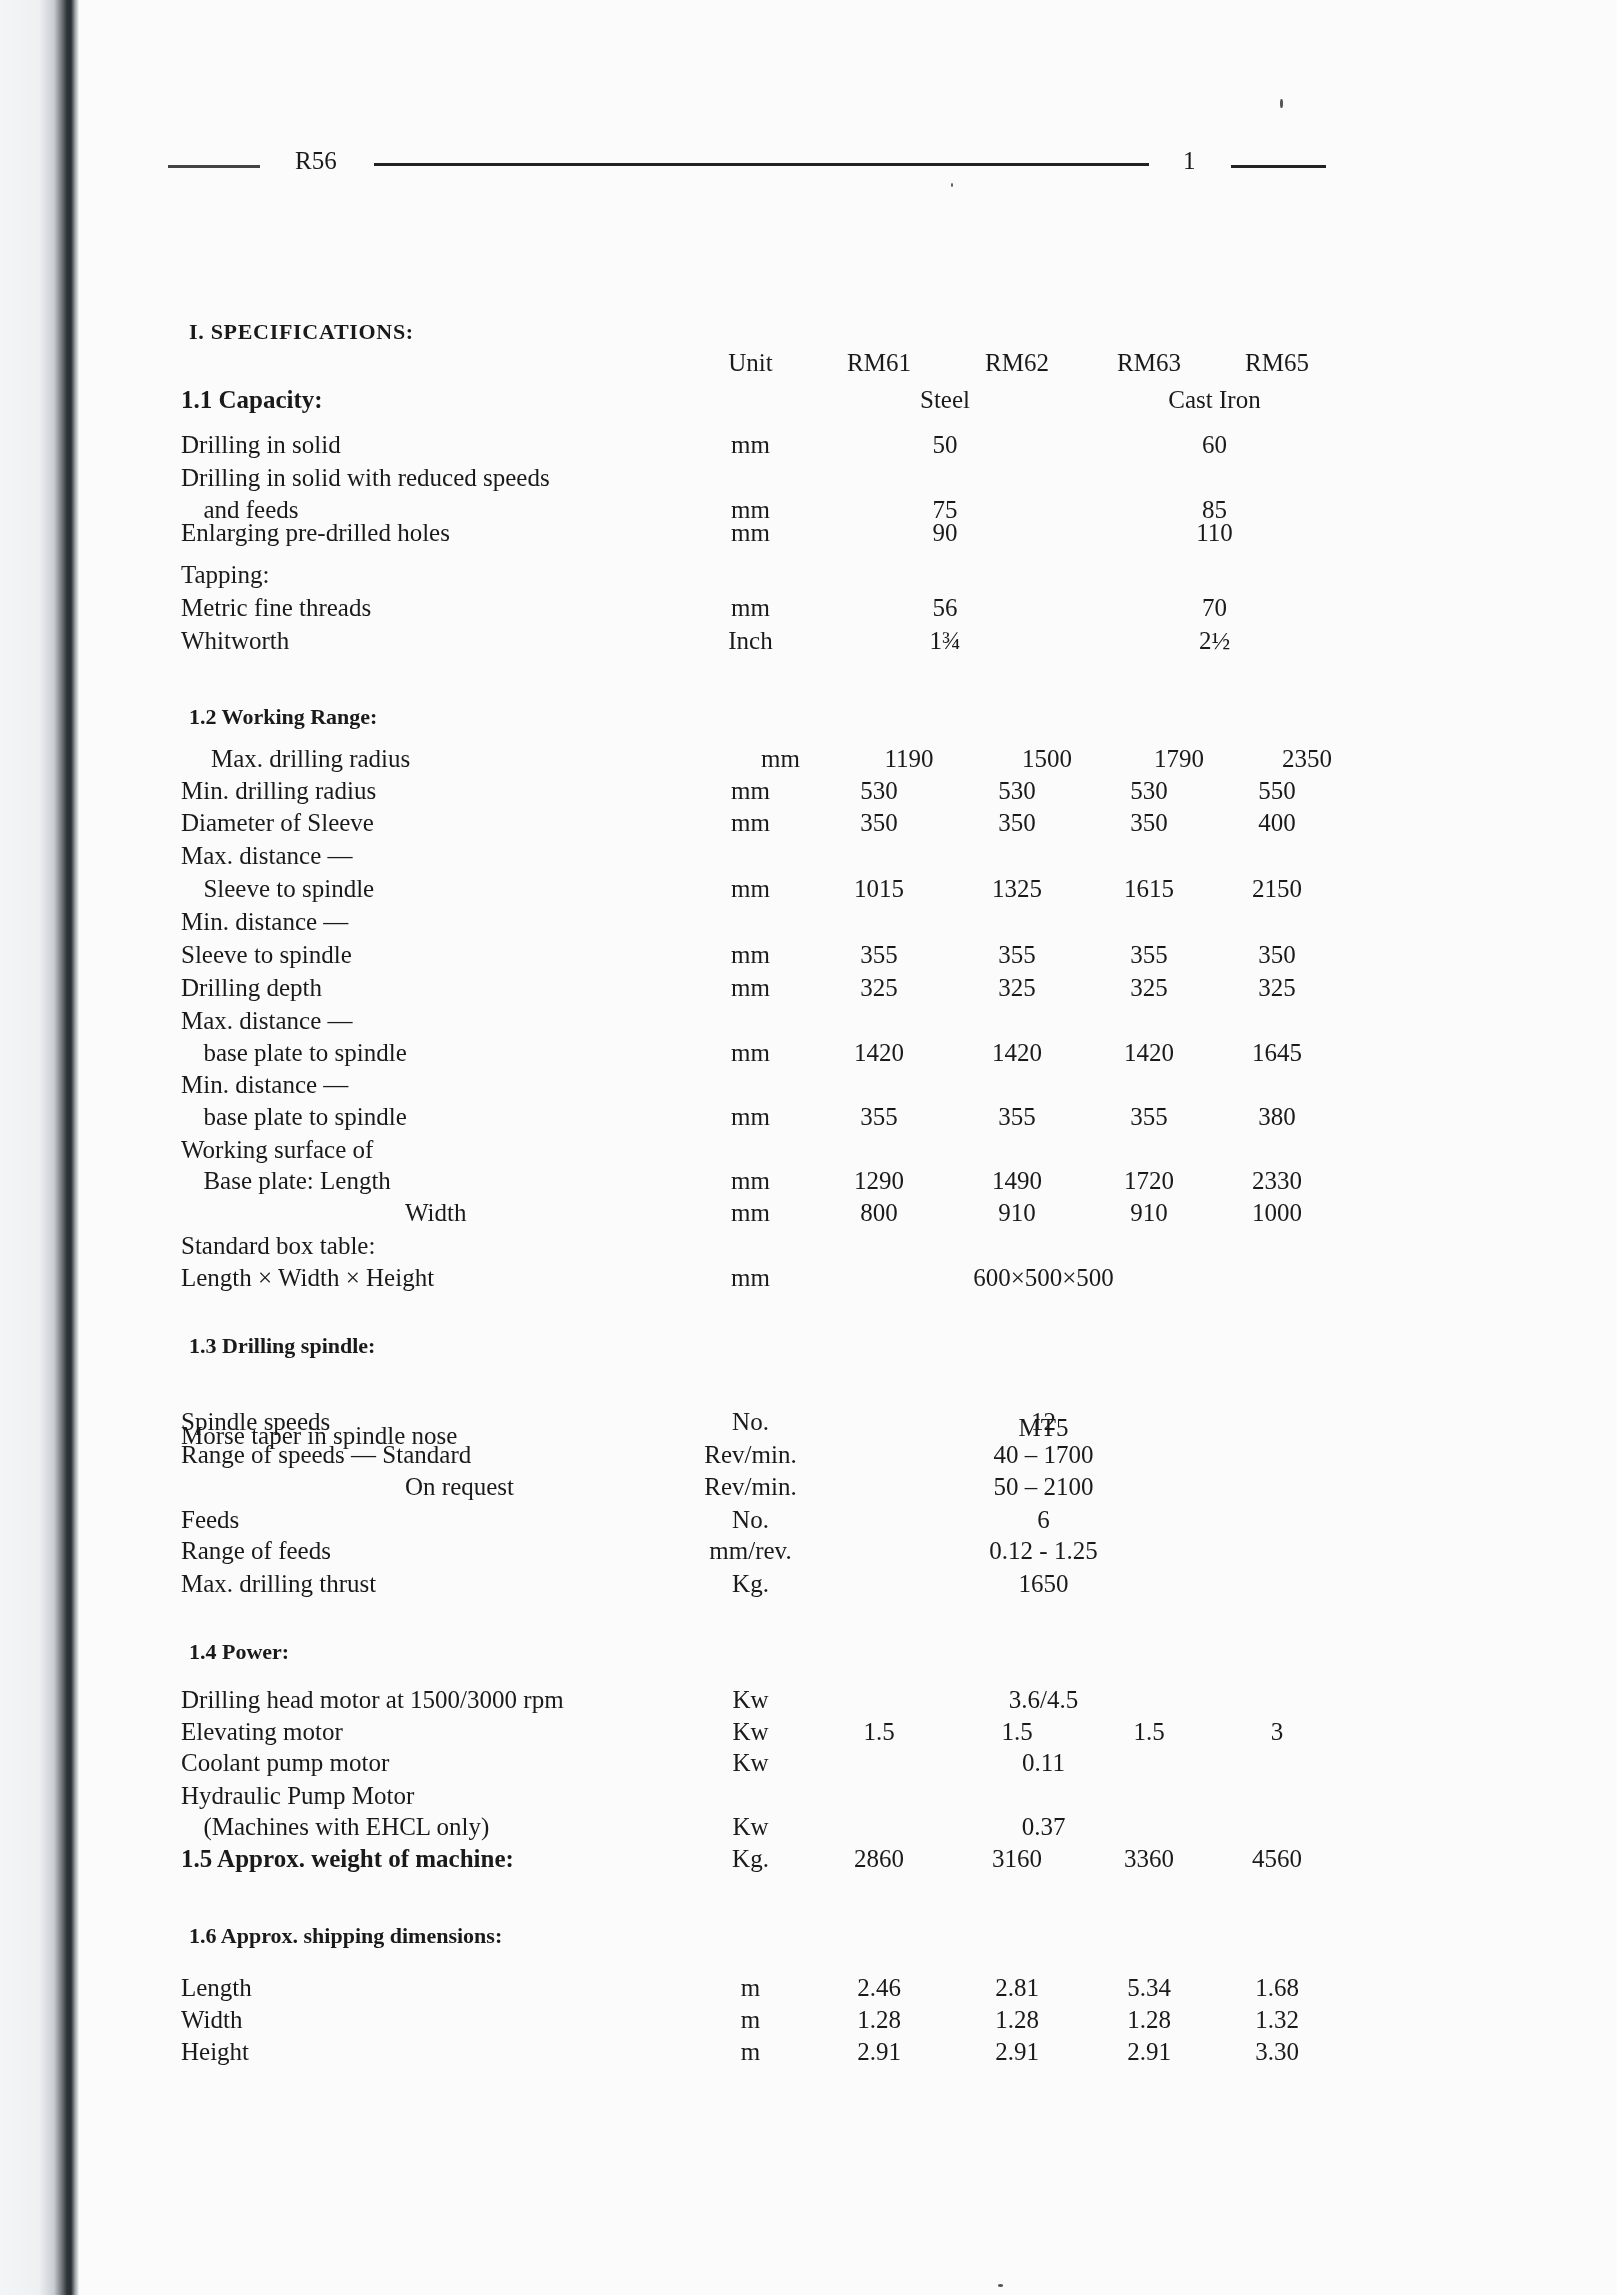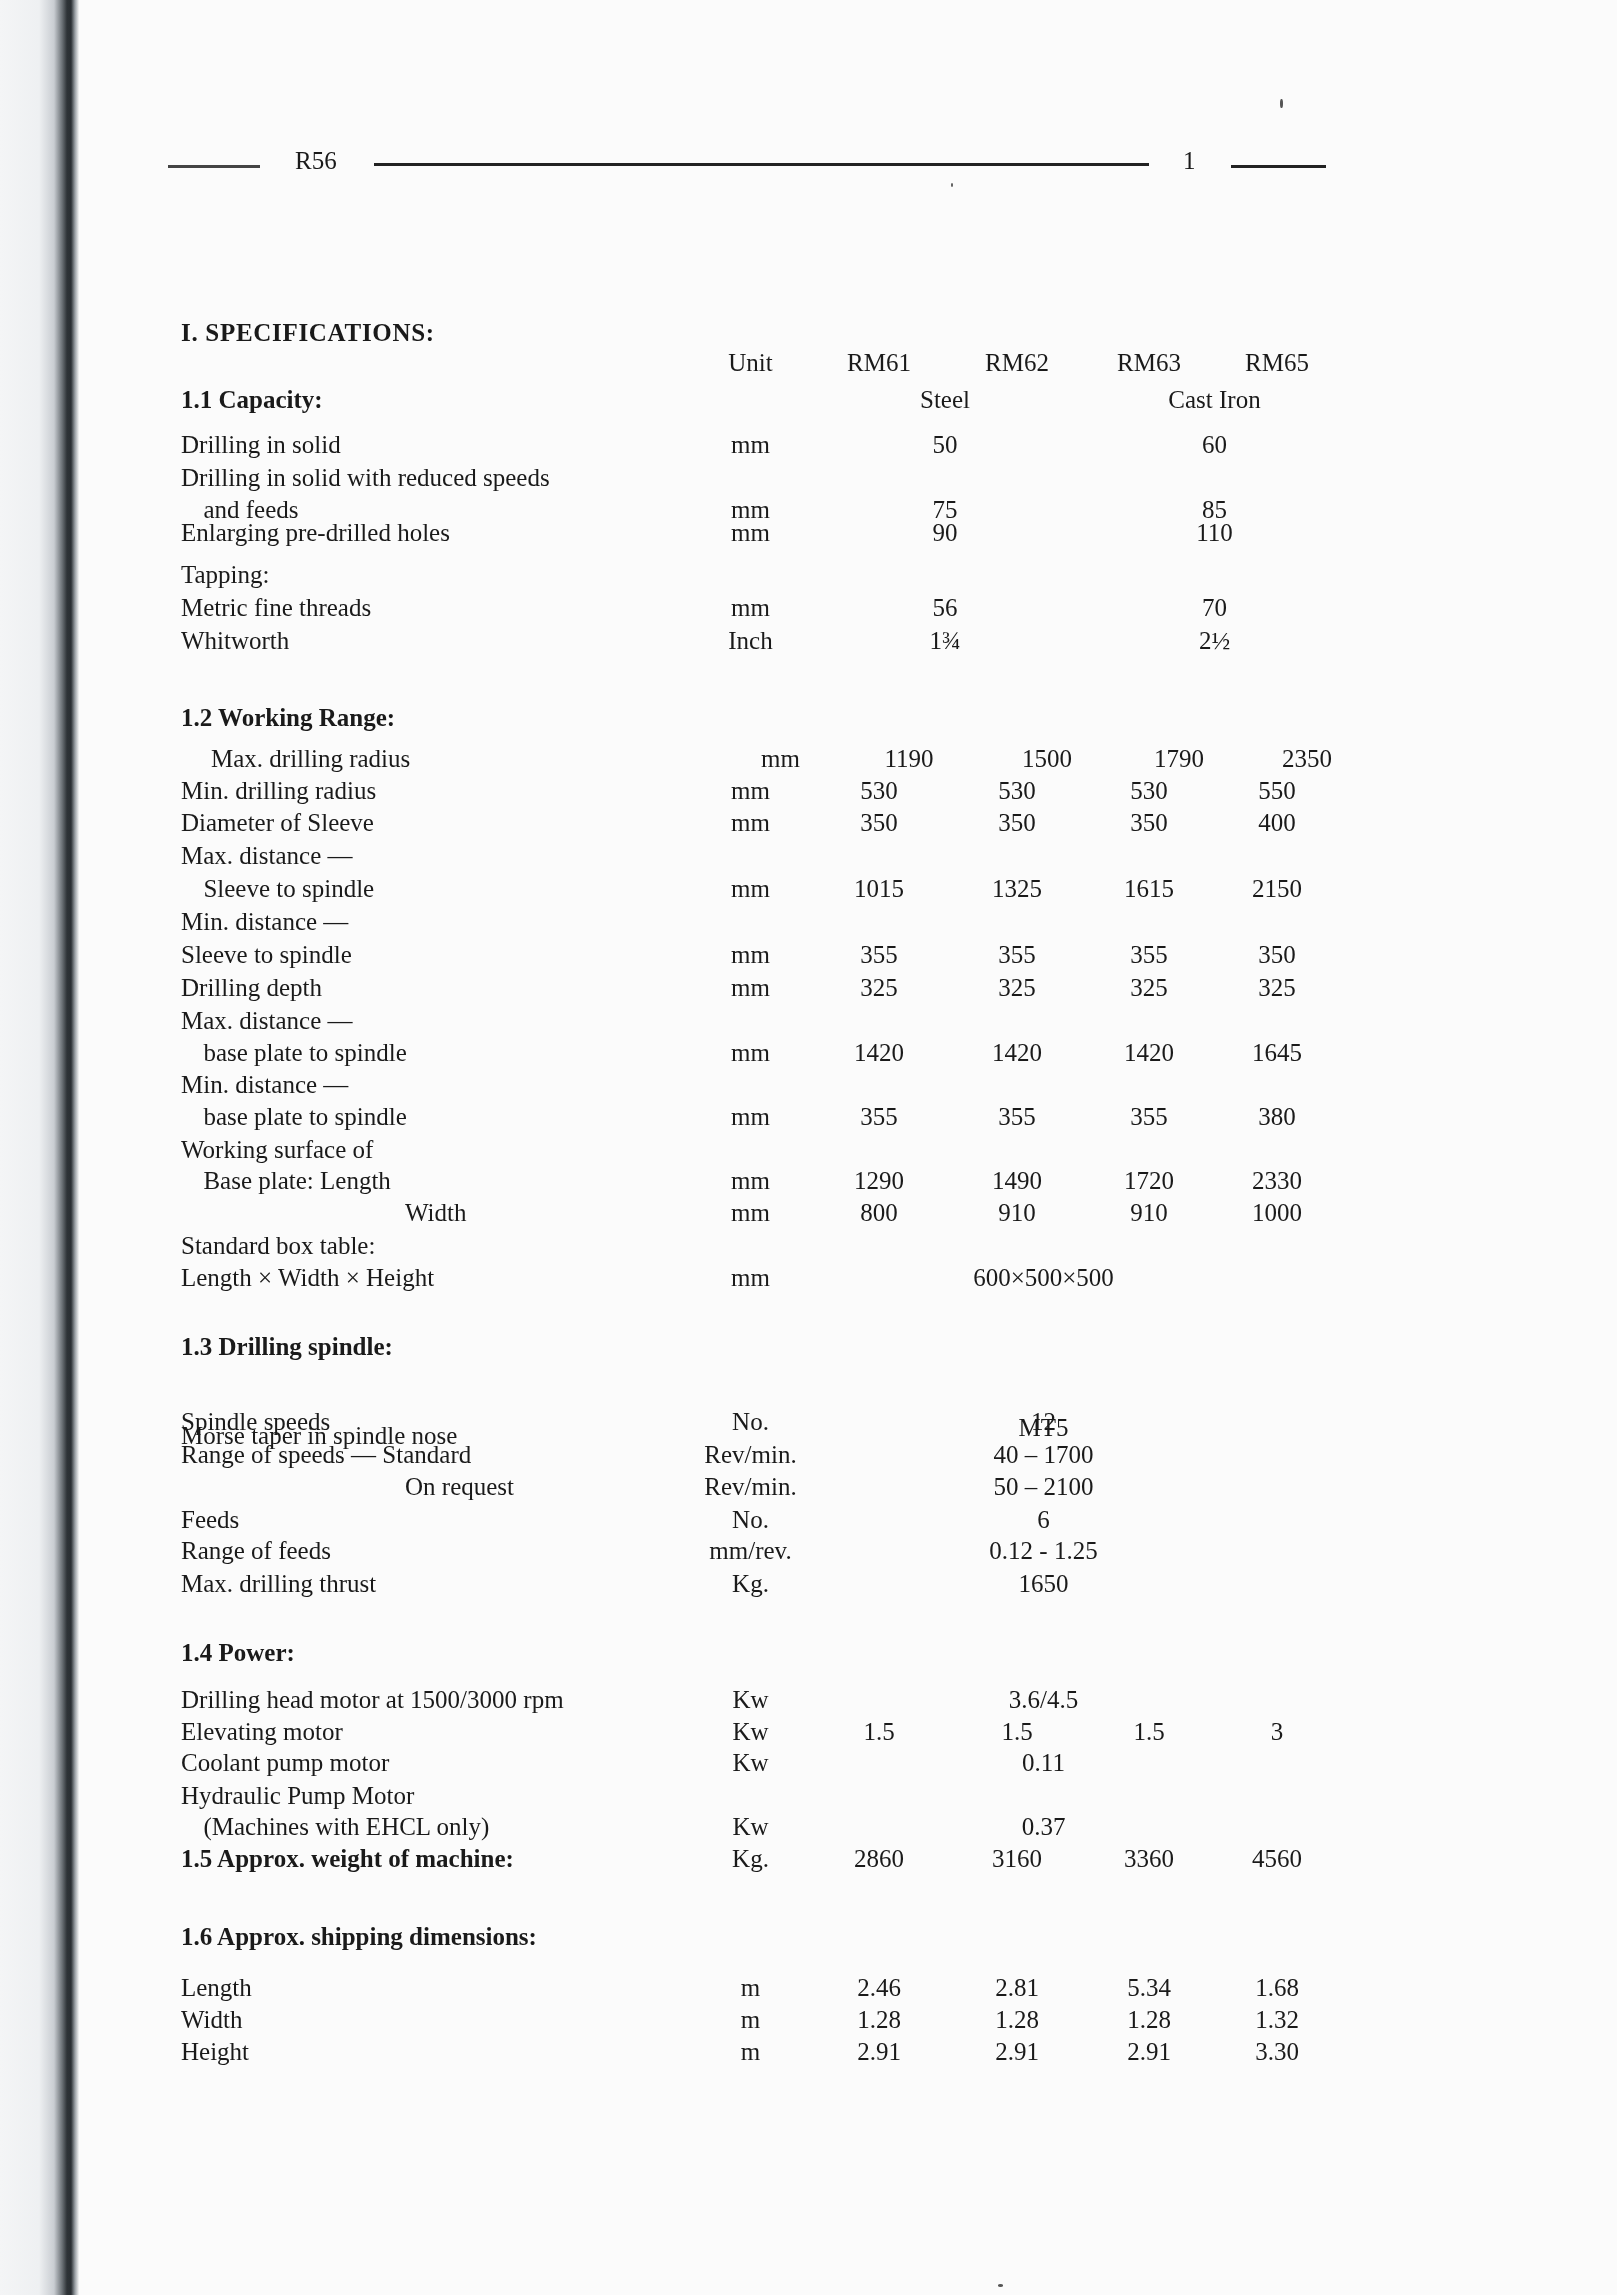--- a/index.html
+++ b/index.html
@@ -20,21 +20,21 @@
   .row .label { position:absolute; left:0; white-space:nowrap; }
   .row .label.indent { left:22.4px; }
   .row .label.indent2 { left:224px; }
   .row .unit { position:absolute; left:520px; width:99px; text-align:center; }
   .row .c { position:absolute; width:132px; text-align:center; }
   .c1 { left:632px; } .c2 { left:770px; } .c3 { left:902px; } .c4 { left:1030px; }
   .span12 { position:absolute; left:698px; width:132px; text-align:center; }
   .span34 { position:absolute; left:961px; width:145px; text-align:center; }
   .spanall { position:absolute; left:777px; width:171px; text-align:center; }
   .heading { font-weight:bold; }
-  .sec-title { position:absolute; left:0; font-size:25px; font-weight:bold; white-space:nowrap; }
+  .sec-title { position:absolute; left:8px; font-size:22px; font-weight:bold; white-space:nowrap; }
   .speck { position:absolute; background:#555; border-radius:50%; }
 </style>
 </head>
 <body>
 
 <div class="binding-edge"></div>
 
 <div class="header-rule" style="left:168px; width:92px; top:165px; background:#444;"></div>
 <div class="header-text" style="left:295px;">R56</div>
 <div class="header-rule" style="left:374px; width:775px; top:163px;"></div>

